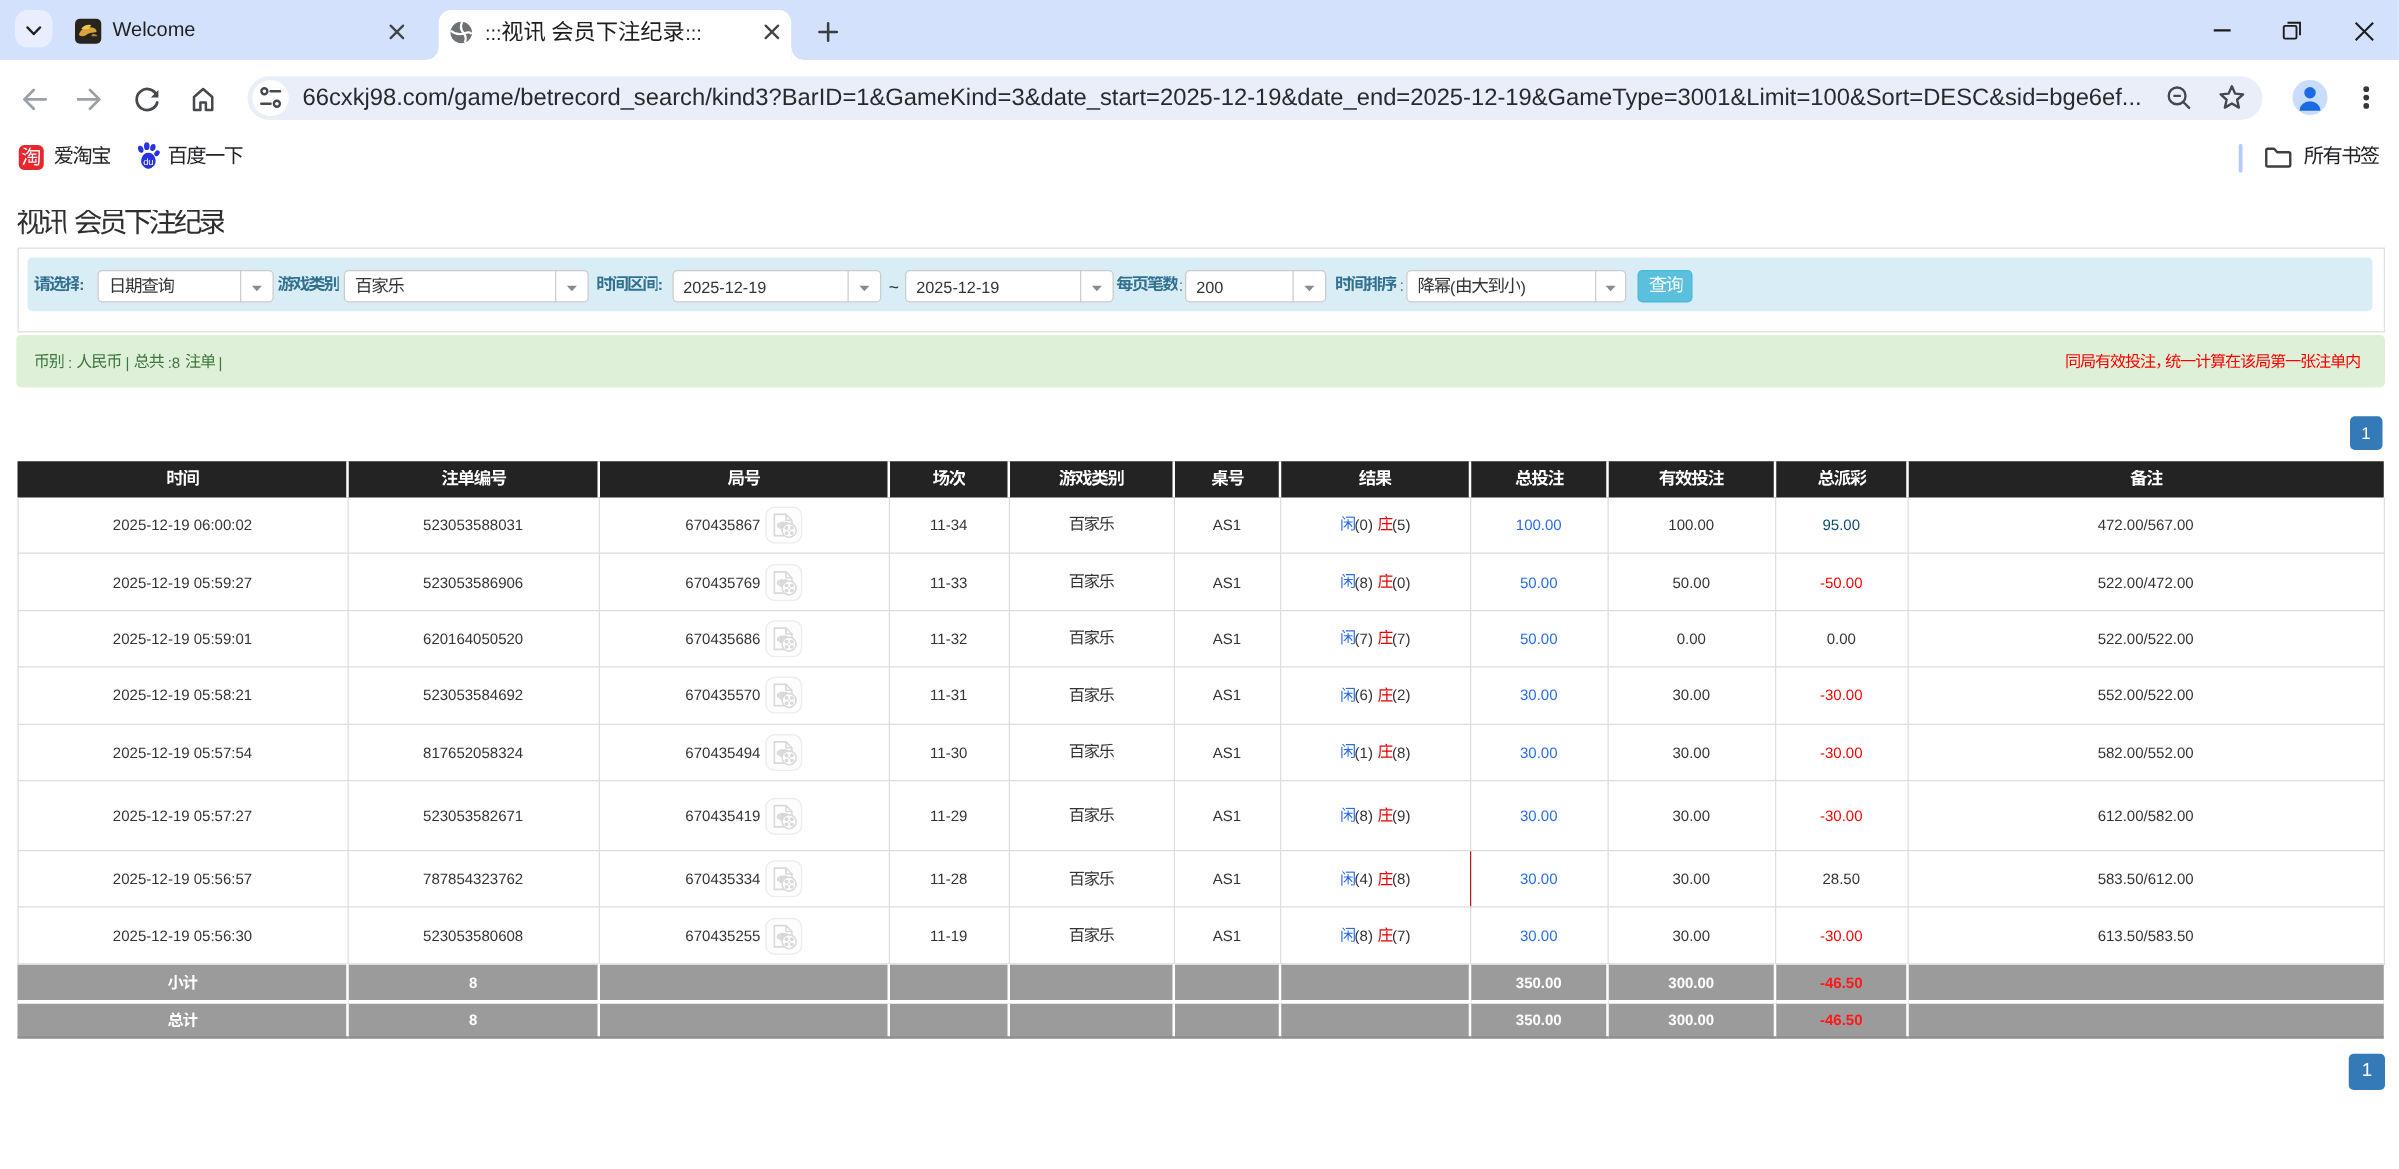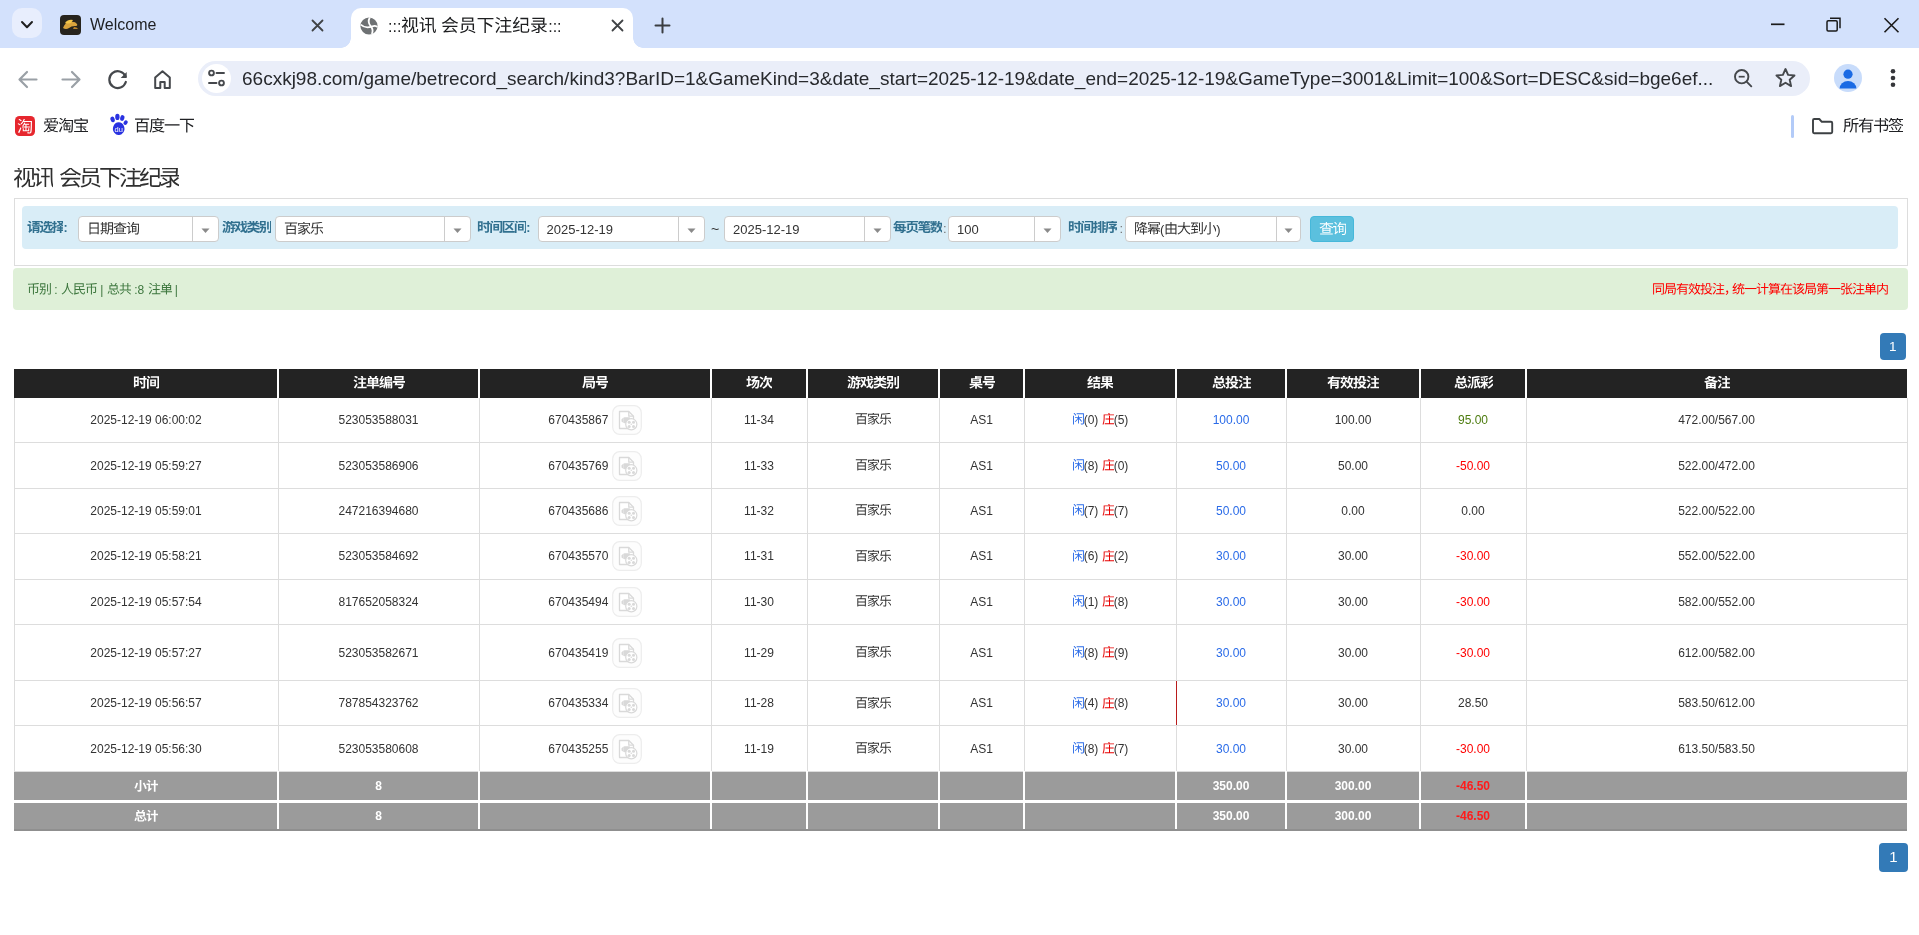--- a/index.html
+++ b/index.html
@@ -192,21 +192,21 @@
   </svg>
 <div class="abs" style="left:892.5px;top:220.5px;font-size:12.5px;white-space:nowrap"><svg style="vertical-align:-1.48px" width="49.20" height="12.30" viewBox="0 -880 4000 1000" fill="#31708f">
       <use href="#b6BCF" transform="translate(0 0) scale(1.12)"></use>
       <use href="#b9875" transform="translate(1000 0) scale(1.12)"></use>
       <use href="#b7B14" transform="translate(2000 0) scale(1.12)"></use>
       <use href="#b6570" transform="translate(3000 0) scale(1.12)"></use>
     </svg></div>
 <div class="abs" style="left:943px;top:221px;font-size:13px;color:#737373">:</div>
 <div class="abs" style="left:948px;top:215.5px;width:113px;height:26.5px;background:#fff;border:1px solid #ccc;border-radius:4px"></div>
 <div class="abs" style="left:1034px;top:215.5px;width:1px;height:26.5px;background:#ccc"></div>
-<div class="abs" style="left:957px;top:221.5px;font-size:13px;color:#333;white-space:nowrap">100</div>
+<div class="abs" style="left:957px;top:221.5px;font-size:13px;color:#333;white-space:nowrap">200</div>
 <svg class="abs" style="left:1043.0px;top:227.5px" width="9" height="6" viewBox="0 0 9 6">
     <path d="M0.5 0.5 L4.5 5 L8.5 0.5 Z" fill="#8a8a8a"></path>
   </svg>
 <div class="abs" style="left:1068px;top:220.5px;font-size:12.5px;white-space:nowrap"><svg style="vertical-align:-1.48px" width="49.20" height="12.30" viewBox="0 -880 4000 1000" fill="#31708f">
       <use href="#b65F6" transform="translate(0 0) scale(1.12)"></use>
       <use href="#b95F4" transform="translate(1000 0) scale(1.12)"></use>
       <use href="#b6392" transform="translate(2000 0) scale(1.12)"></use>
       <use href="#b5E8F" transform="translate(3000 0) scale(1.12)"></use>
     </svg></div>
 <div class="abs" style="left:1119.5px;top:221px;font-size:13px;color:#737373">:</div>
@@ -358,21 +358,21 @@
             <use href="#r4E50" transform="translate(2000 0) scale(1.08)"></use>
           </svg></td>
         <td style="border-right:1px solid #ddd;border-bottom:1px solid #ddd;text-align:center;vertical-align:middle">AS1</td>
         <td style="border-right:1px solid #ddd;border-bottom:1px solid #ddd;text-align:center;vertical-align:middle"><svg style="vertical-align:-1.44px" width="12.00" height="12.00" viewBox="0 -880 1000 1000" fill="#2a6be8">
             <use href="#r95F2" transform="translate(0 0) scale(1.08)"></use>
           </svg>(0) <svg style="vertical-align:-1.44px" width="12.00" height="12.00" viewBox="0 -880 1000 1000" fill="#e60000">
             <use href="#r5E84" transform="translate(0 0) scale(1.08)"></use>
           </svg>(5)</td>
         <td style="border-right:1px solid #ddd;border-bottom:1px solid #ddd;text-align:center;vertical-align:middle"><span style="color:#2a6be8">100.00</span></td>
         <td style="border-right:1px solid #ddd;border-bottom:1px solid #ddd;text-align:center;vertical-align:middle">100.00</td>
-        <td style="border-right:1px solid #ddd;border-bottom:1px solid #ddd;text-align:center;vertical-align:middle"><span style="color:#4d7c0f">95.00</span></td>
+        <td style="border-right:1px solid #ddd;border-bottom:1px solid #ddd;text-align:center;vertical-align:middle"><span style="color:#0c4a6e">95.00</span></td>
         <td style="border-right:1px solid #ddd;border-bottom:1px solid #ddd;text-align:center;vertical-align:middle">472.00/567.00</td>
       </tr>
       <tr style="height:45.42px">
         <td style="border-left:1px solid #ddd;border-right:1px solid #ddd;border-bottom:1px solid #ddd;text-align:center;vertical-align:middle">2025-12-19 05:59:27</td>
         <td style="border-right:1px solid #ddd;border-bottom:1px solid #ddd;text-align:center;vertical-align:middle">523053586906</td>
         <td style="border-right:1px solid #ddd;border-bottom:1px solid #ddd;text-align:center;vertical-align:middle"><span style="vertical-align:middle">670435769</span>&nbsp;<svg width="30" height="30" viewBox="0 0 30 30" style="vertical-align:middle">
             <rect x="0.7" y="0.7" width="28.6" height="28.6" rx="7" fill="#fdfdfd" stroke="#ededed" stroke-width="1.2"></rect>
             <path d="M7.5 6.5 H16.8 L21.5 11.2 V23.5 H7.5 Z" fill="#fff" stroke="#d9d9d9" stroke-width="1.3" stroke-linejoin="round"></path>
             <path d="M16.8 6.5 V11.2 H21.5" fill="none" stroke="#d9d9d9" stroke-width="1.3"></path>
             <path d="M9.5 14.2 L11.6 12.6 V18 L9.5 16.4 Z" fill="#d9d9d9"></path>
@@ -396,21 +396,21 @@
           </svg>(8) <svg style="vertical-align:-1.44px" width="12.00" height="12.00" viewBox="0 -880 1000 1000" fill="#e60000">
             <use href="#r5E84" transform="translate(0 0) scale(1.08)"></use>
           </svg>(0)</td>
         <td style="border-right:1px solid #ddd;border-bottom:1px solid #ddd;text-align:center;vertical-align:middle"><span style="color:#2a6be8">50.00</span></td>
         <td style="border-right:1px solid #ddd;border-bottom:1px solid #ddd;text-align:center;vertical-align:middle">50.00</td>
         <td style="border-right:1px solid #ddd;border-bottom:1px solid #ddd;text-align:center;vertical-align:middle"><span style="color:#f00">-50.00</span></td>
         <td style="border-right:1px solid #ddd;border-bottom:1px solid #ddd;text-align:center;vertical-align:middle">522.00/472.00</td>
       </tr>
       <tr style="height:45.42px">
         <td style="border-left:1px solid #ddd;border-right:1px solid #ddd;border-bottom:1px solid #ddd;text-align:center;vertical-align:middle">2025-12-19 05:59:01</td>
-        <td style="border-right:1px solid #ddd;border-bottom:1px solid #ddd;text-align:center;vertical-align:middle">247216394680</td>
+        <td style="border-right:1px solid #ddd;border-bottom:1px solid #ddd;text-align:center;vertical-align:middle">620164050520</td>
         <td style="border-right:1px solid #ddd;border-bottom:1px solid #ddd;text-align:center;vertical-align:middle"><span style="vertical-align:middle">670435686</span>&nbsp;<svg width="30" height="30" viewBox="0 0 30 30" style="vertical-align:middle">
             <rect x="0.7" y="0.7" width="28.6" height="28.6" rx="7" fill="#fdfdfd" stroke="#ededed" stroke-width="1.2"></rect>
             <path d="M7.5 6.5 H16.8 L21.5 11.2 V23.5 H7.5 Z" fill="#fff" stroke="#d9d9d9" stroke-width="1.3" stroke-linejoin="round"></path>
             <path d="M16.8 6.5 V11.2 H21.5" fill="none" stroke="#d9d9d9" stroke-width="1.3"></path>
             <path d="M9.5 14.2 L11.6 12.6 V18 L9.5 16.4 Z" fill="#d9d9d9"></path>
             <rect x="11.6" y="12.3" width="6.6" height="6" rx="1" fill="#d9d9d9"></rect>
             <circle cx="19.3" cy="19.3" r="5.6" fill="#fff" stroke="#d9d9d9" stroke-width="1.2"></circle>
             <circle cx="17.2" cy="17.3" r="1.5" fill="#d9d9d9"></circle>
             <circle cx="21.5" cy="17.3" r="1.5" fill="#d9d9d9"></circle>
             <circle cx="17.2" cy="21.4" r="1.5" fill="#d9d9d9"></circle>

